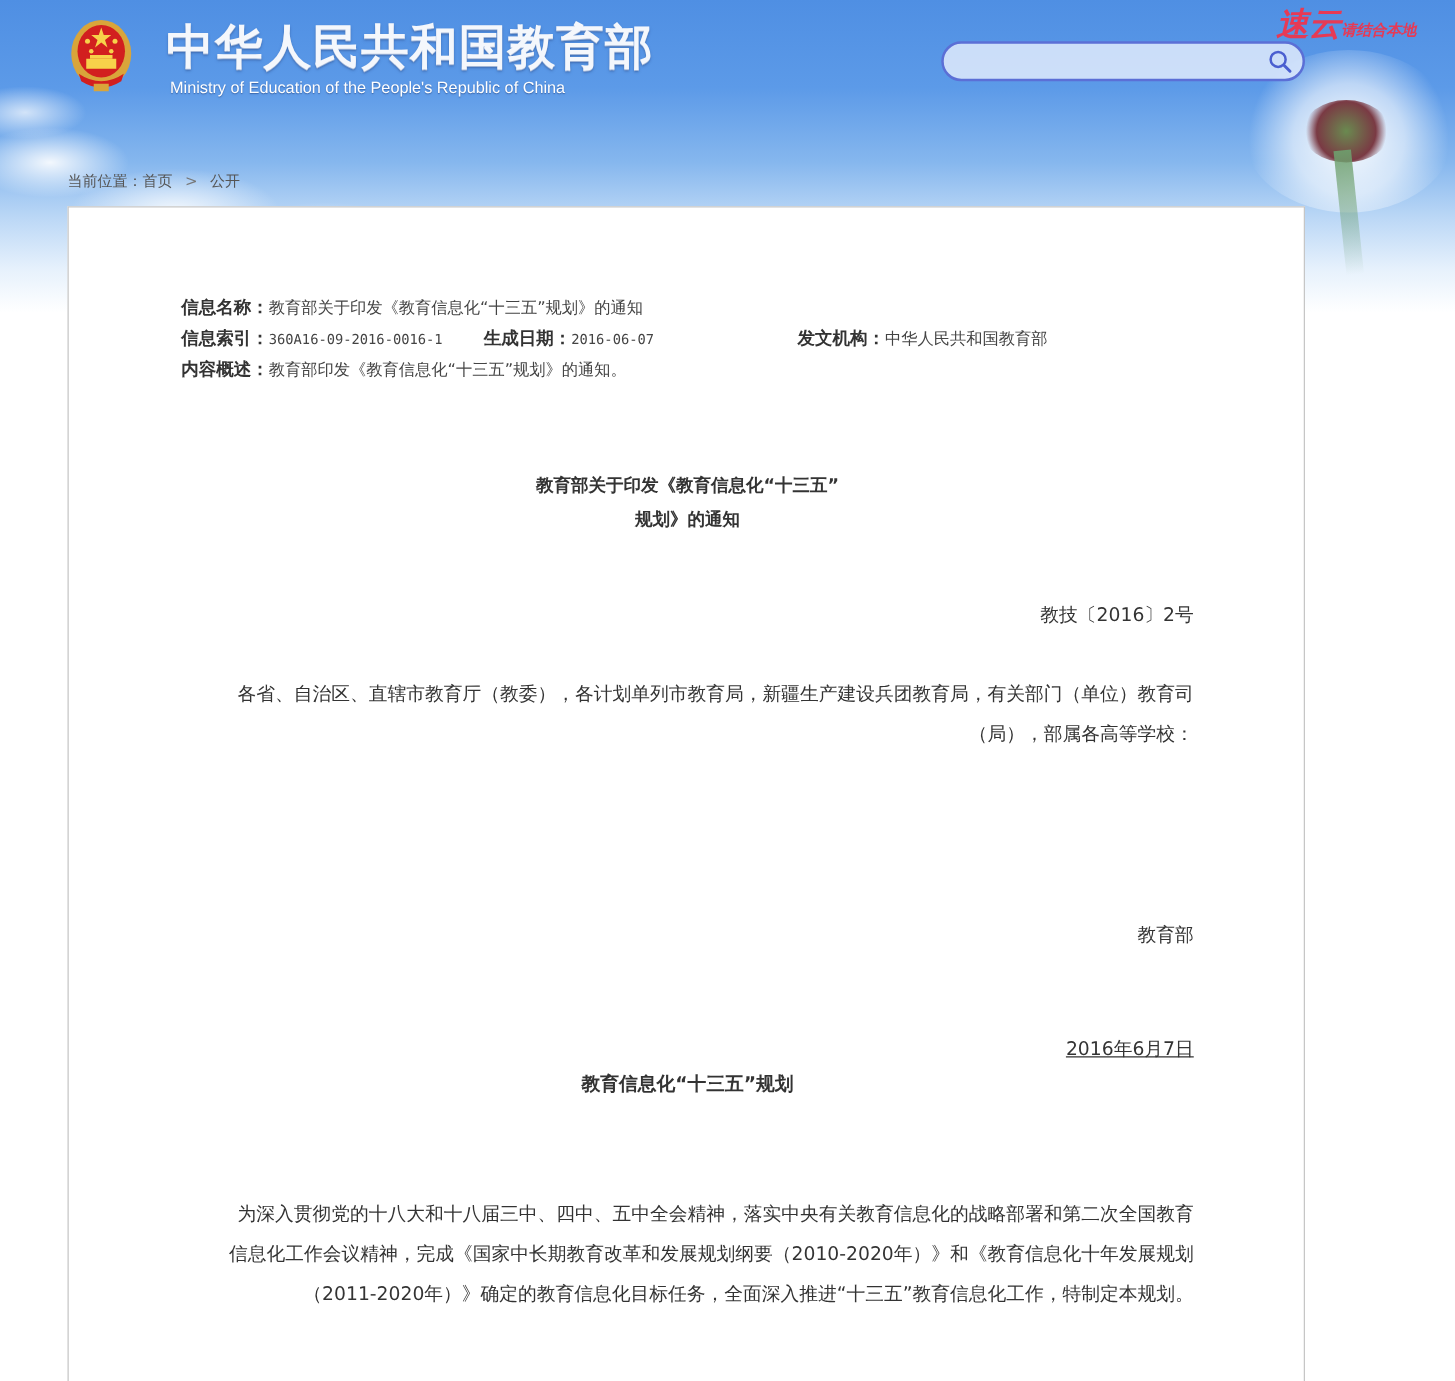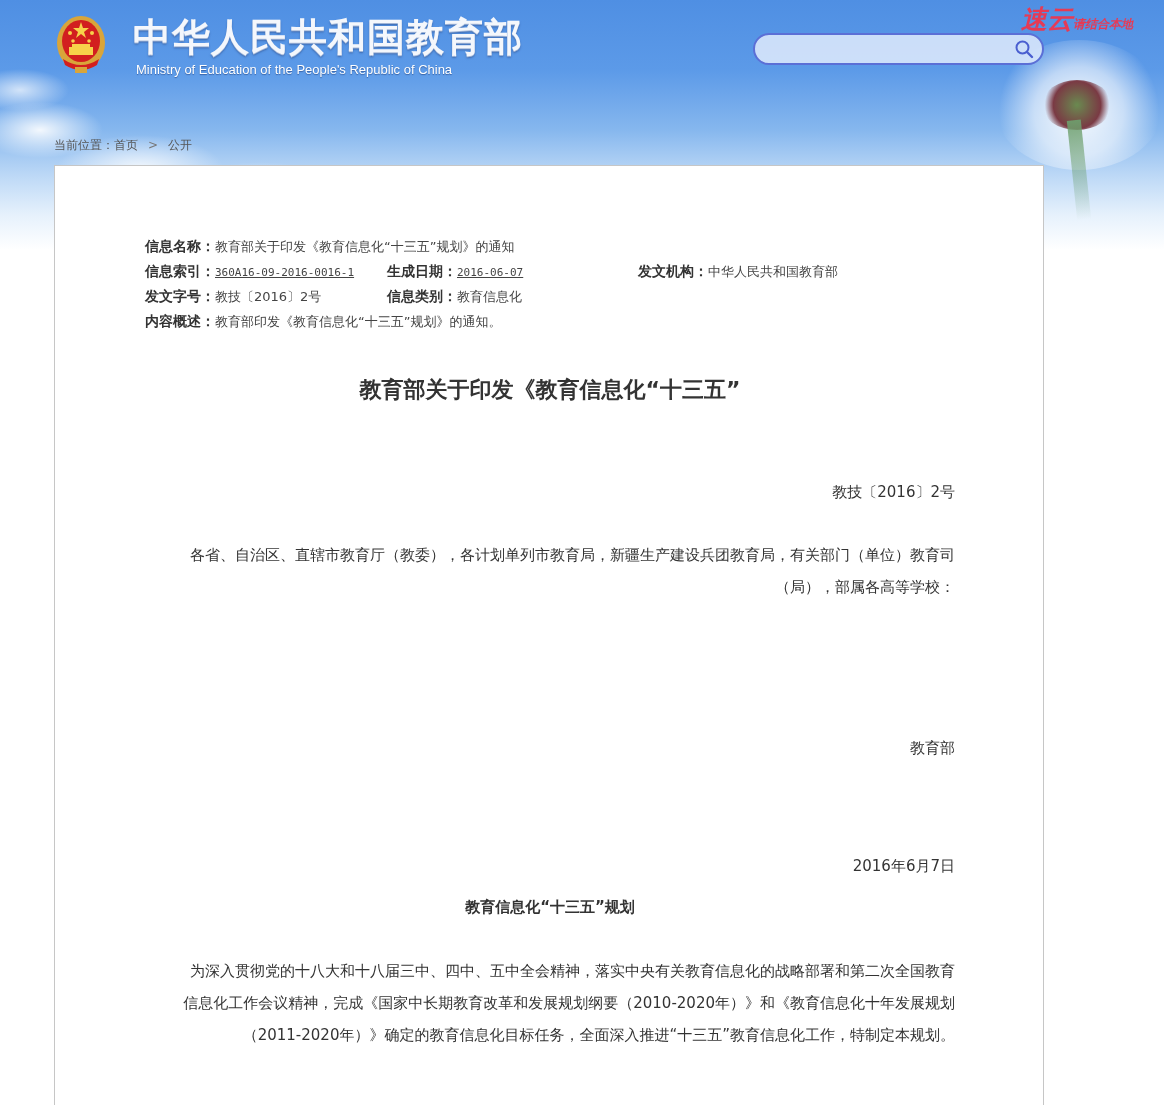--- a/index.html
+++ b/index.html
@@ -78,25 +78,25 @@
   .breadcrumb a { color: #555; text-decoration: none; }
   .breadcrumb .sep { margin: 0 10px; color: #777; }
   .panel {
     position: absolute; left: 54px; top: 165px; width: 990px; height: 960px;
     background: #fff; border: 1px solid #c6c6c6;
   }
   .meta { position: absolute; left: 90px; top: 68px; font-size: 13px; color: #444; }
   .meta-row { position: relative; height: 25px; line-height: 25px; white-space: nowrap; }
   .meta-label { font-weight: bold; color: #333; font-size: 14px; }
   .meta-value { color: #444; font-size: 13px; }
-  .mono { font-family: "DejaVu Sans Mono", monospace; font-size: 11px; text-decoration: underline; }
+  .mono { font-family: "DejaVu Sans Mono", monospace; font-size: 11px; }
   .abs { position: absolute; top: 0; }
   .doc-title {
     position: absolute; left: 0; width: 990px; top: 210px; text-align: center;
-    font-size: 22px; font-weight: bold; color: #333; line-height: 27px;
+    font-size: 14px; font-weight: bold; color: #333; line-height: 27px;
   }
   .body-text { position: absolute; left: 90px; width: 810px; font-size: 15px; color: #333; line-height: 32px; text-align: right; }
   .right { text-align: right; }
   .center { text-align: center; }
   .indent { text-indent: 32px; }
   .bold { font-weight: bold; }
 </style>
 </head>
 <body>
 
@@ -149,37 +149,34 @@
   <div class="meta">
     <div class="meta-row">
       <span class="meta-label">信息名称：</span><span class="meta-value">教育部关于印发《教育信息化“十三五”规划》的通知</span>
     </div>
     <div class="meta-row">
       <span class="meta-label">信息索引：</span><span class="meta-value mono">360A16-09-2016-0016-1</span>
       <span class="abs" style="left:242px;"><span class="meta-label">生成日期：</span><span class="meta-value mono">2016-06-07</span></span>
       <span class="abs" style="left:493px;"><span class="meta-label">发文机构：</span><span class="meta-value">中华人民共和国教育部</span></span>
     </div>
     <div class="meta-row">
-      <span class="meta-label">发文字号：</span><span class="meta-value">教技〔2016〕2号</span>
-      <span class="abs" style="left:242px;"><span class="meta-label">信息类别：</span><span class="meta-value">教育信息化</span></span>
-    </div>
-    <div class="meta-row">
       <span class="meta-label">内容概述：</span><span class="meta-value">教育部印发《教育信息化“十三五”规划》的通知。</span>
     </div>
   </div>
 
   <div class="doc-title">
     <div>教育部关于印发《教育信息化“十三五”</div>
+    <div>规划》的通知</div>
   </div>
 
   <div class="body-text right" style="top:310px;">教技〔2016〕2号</div>
 
   <div class="body-text" style="top:373px;">各省、自治区、直辖市教育厅（教委），各计划单列市教育局，新疆生产建设兵团教育局，有关部门（单位）教育司（局），部属各高等学校：</div>
 
 
   <div class="body-text right" style="top:566px;text-align:right;">教育部</div>
 
-  <div class="body-text right" style="top:684px;">2016年6月7日</div>
+  <div class="body-text right" style="top:657px;text-decoration:underline;">2016年6月7日</div>
 
-  <div class="body-text center bold" style="top:725px;">教育信息化“十三五”规划</div>
+  <div class="body-text center bold" style="top:685px;">教育信息化“十三五”规划</div>
 
   <div class="body-text indent" style="top:789px;">为深入贯彻党的十八大和十八届三中、四中、五中全会精神，落实中央有关教育信息化的战略部署和第二次全国教育信息化工作会议精神，完成《国家中长期教育改革和发展规划纲要（2010-2020年）》和《教育信息化十年发展规划（2011-2020年）》确定的教育信息化目标任务，全面深入推进“十三五”教育信息化工作，特制定本规划。</div>
 </div>
 
 </body></html>

